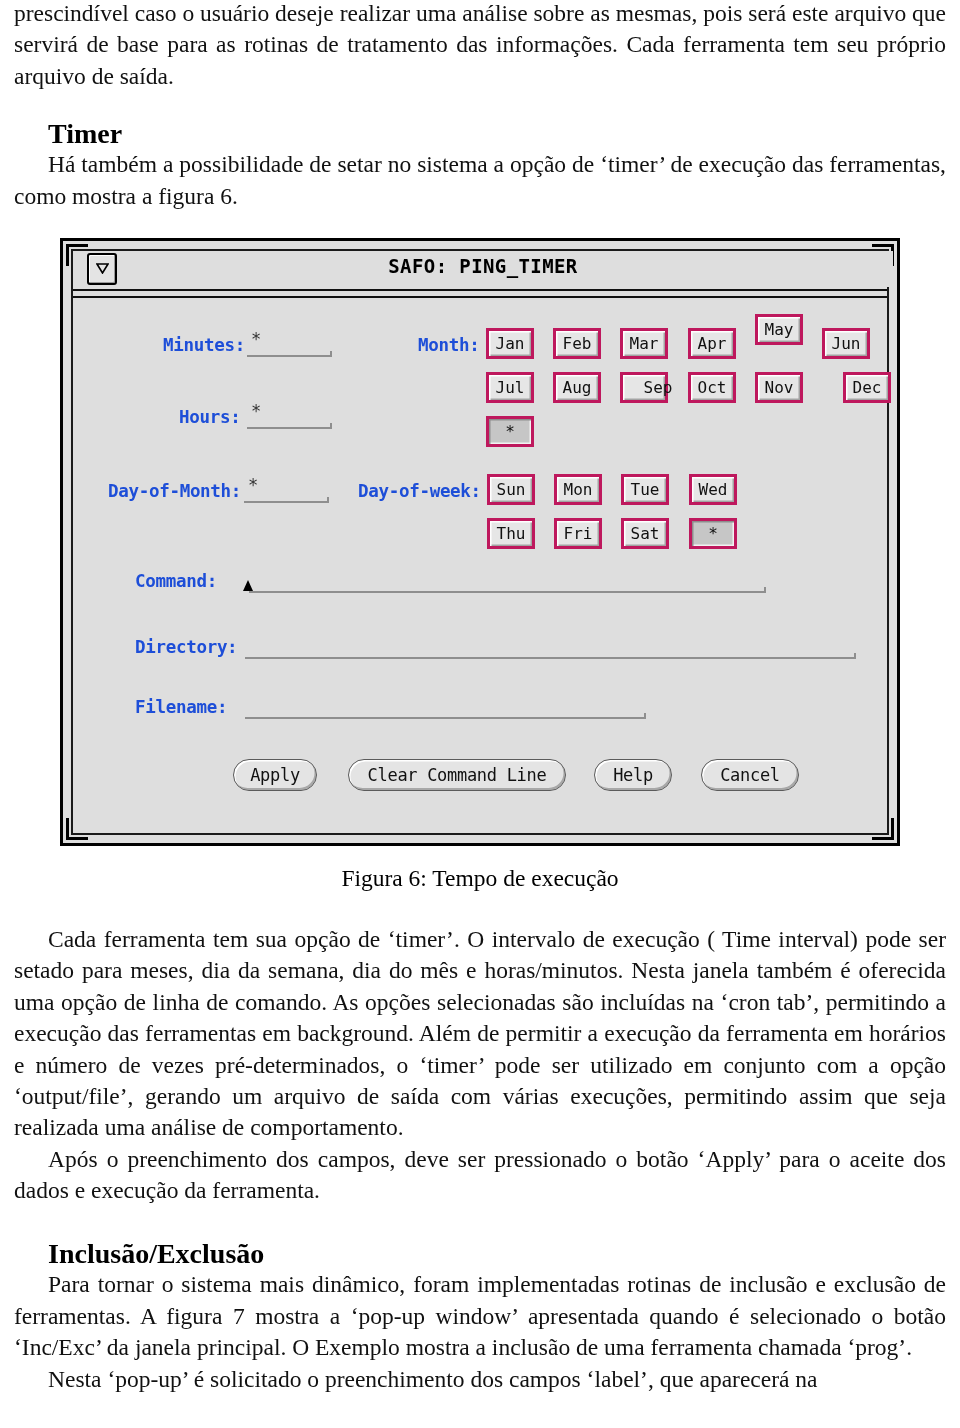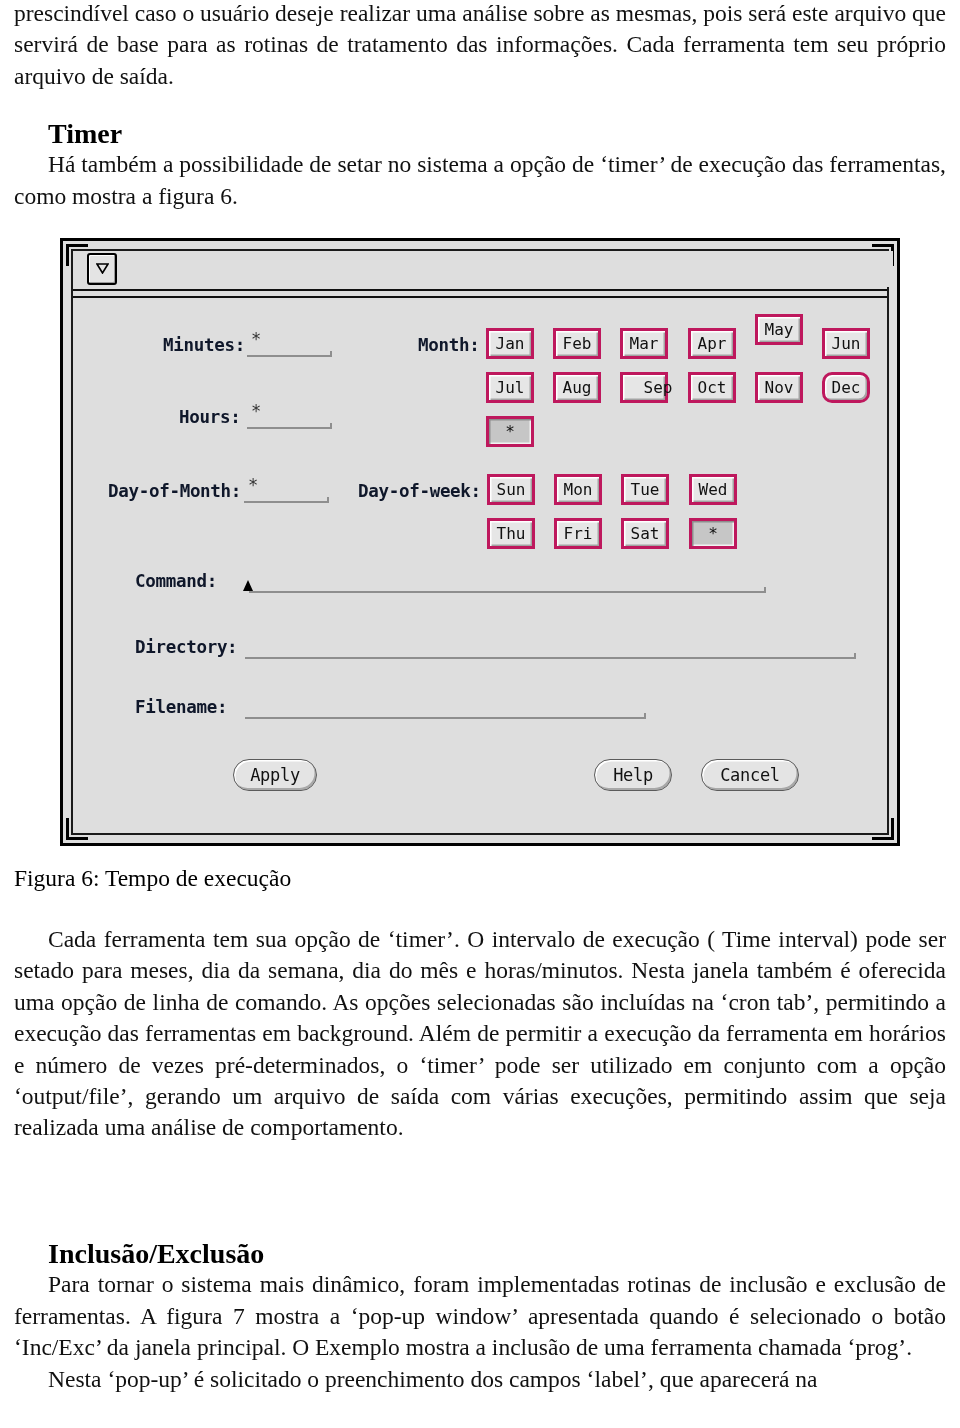--- a/index.html
+++ b/index.html
@@ -35,21 +35,21 @@
   .heading {
     font-size: 28px;
     font-weight: bold;
     line-height: 31.4px;
     margin-left: 34px;
     font-family: "Liberation Serif","DejaVu Serif",serif;
   }
 
   .block-top   { position:absolute; left:14px; top:-2px;   width:932px; }
   .block-timer { position:absolute; left:14px; top:118px;  width:932px; }
-  .caption     { position:absolute; left:14px; top:865px;  width:932px; font-size:23.5px; }
+  .caption     { position:absolute; left:14px; top:865px;  width:932px; text-align:center; font-size:23.5px; }
   .block-mid   { position:absolute; left:14px; top:924px;  width:932px; }
   .block-incl  { position:absolute; left:14px; top:1238px; width:932px; }
 
   
   .figure {
     position: absolute;
     left: 60px;
     top: 238px;
     width: 840px;
     height: 608px;
@@ -132,21 +132,21 @@
     left: 10px; top: 56px;
     width: 820px; height: 540px;
   }
 
   
   .flabel {
     position: absolute;
     font-family: "DejaVu Sans Mono", monospace;
     font-size: 17.5px;
     font-weight: bold;
-    color: #0f172a;
+    color: #1d4ed8;
     white-space: nowrap;
     letter-spacing: -0.3px;
   }
 
   
   .tfield {
     position: absolute;
     height: 26px;
     border-bottom: 2px solid #8e8e8e;
     box-sizing: border-box;
@@ -232,20 +232,21 @@
       <div class="win-inner"></div>
 
       <div class="titlebar">
         <div class="menu-btn">
           <span>
             <svg width="13" height="11" viewBox="0 0 13 11" aria-hidden="true">
               <polygon points="1,1 12,1 6.5,10" fill="none" stroke="#000" stroke-width="1.6"></polygon>
             </svg>
           </span>
         </div>
+        <div class="title-text">SAFO: PING_TIMER</div>
       </div>
       <div class="title-sep"></div>
 
       <div class="win-body">
 
         <div class="flabel" style="left:90px; top:38px;">Minutes:</div>
         <div class="tfield" style="left:174px; top:34px; width:84px;">
           <span class="val">*</span>
         </div>
 
@@ -264,21 +265,21 @@
         <div class="obtn" style="left:480px; top:31px;">Feb</div>
         <div class="obtn" style="left:547px; top:31px;">Mar</div>
         <div class="obtn" style="left:615px; top:31px;">Apr</div>
         <div class="obtn" style="left:682px; top:17px;">May</div>
         <div class="obtn" style="left:749px; top:31px;">Jun</div>
         <div class="obtn" style="left:413px; top:75px;">Jul</div>
         <div class="obtn" style="left:480px; top:75px;">Aug</div>
         <div class="obtn" style="left:547px; top:75px;padding-left:28px;">Sep</div>
         <div class="obtn" style="left:615px; top:75px;">Oct</div>
         <div class="obtn" style="left:682px; top:75px;">Nov</div>
-        <div class="obtn" style="left:749px; top:75px;border-radius:10px;">Dec</div>
+        <div class="obtn" style="left:770px; top:75px;">Dec</div>
         <div class="obtn sel" style="left:413px; top:119px;">*</div>
 
         <div class="flabel" style="left:285px; top:184px;">Day-of-week:</div>
         <div class="obtn" style="left:414px; top:177px;">Sun</div>
         <div class="obtn" style="left:481px; top:177px;text-align:center;">Mon</div>
         <div class="obtn" style="left:548px; top:177px;">Tue</div>
         <div class="obtn" style="left:616px; top:177px;">Wed</div>
         <div class="obtn" style="left:414px; top:221px;">Thu</div>
         <div class="obtn" style="left:481px; top:221px;">Fri</div>
         <div class="obtn" style="left:548px; top:221px;">Sat</div>
@@ -294,31 +295,33 @@
         <div class="tfield" style="left:172px; top:336px; width:610px;">
           <span class="val"></span>
         </div>
 
         <div class="flabel" style="left:62px; top:400px;">Filename:</div>
         <div class="tfield" style="left:172px; top:396px; width:400px;">
           <span class="val"></span>
         </div>
 
         <div class="abtn" style="left:160px; top:462px; width:84px;">Apply</div>
+        <div class="abtn" style="left:275px; top:462px; width:218px;">Clear Command Line</div>
         <div class="abtn" style="left:521px; top:462px; width:78px;">Help</div>
         <div class="abtn" style="left:628px; top:462px; width:98px;">Cancel</div>
 
       </div>
     </div>
   </div>
 
   <div class="caption">Figura 6: Tempo de execução</div>
 
   <div class="block-mid">
     <div class="para indent">Cada ferramenta tem sua opção de ‘timer’. O intervalo de execução ( Time interval) pode ser setado para meses, dia da semana, dia do mês e horas/minutos. Nesta janela também é oferecida uma opção de linha de comando. As opções selecionadas são incluídas na ‘cron tab’, permitindo a execução das ferramentas em background. Além de permitir a execução da ferramenta em horários e número de vezes pré-determinados, o ‘timer’ pode ser utilizado em conjunto com a opção ‘output/file’, gerando um arquivo de saída com várias execuções, permitindo assim que seja realizada uma análise de comportamento.</div>
+    <div class="para indent">Após o preenchimento dos campos, deve ser pressionado o botão ‘Apply’ para o aceite dos dados e execução da ferramenta.</div>
   </div>
 
   <div class="block-incl">
     <div class="heading">Inclusão/Exclusão</div>
     <div class="para indent">Para tornar o sistema mais dinâmico, foram implementadas rotinas de inclusão e exclusão de ferramentas. A figura 7 mostra a ‘pop-up window’ apresentada quando é selecionado o botão ‘Inc/Exc’ da janela principal. O Exemplo mostra a inclusão de uma ferramenta chamada ‘prog’.</div>
     <div class="para indent">Nesta ‘pop-up’ é solicitado o preenchimento dos campos ‘label’, que aparecerá na</div>
   </div>
 
 </div>
 

